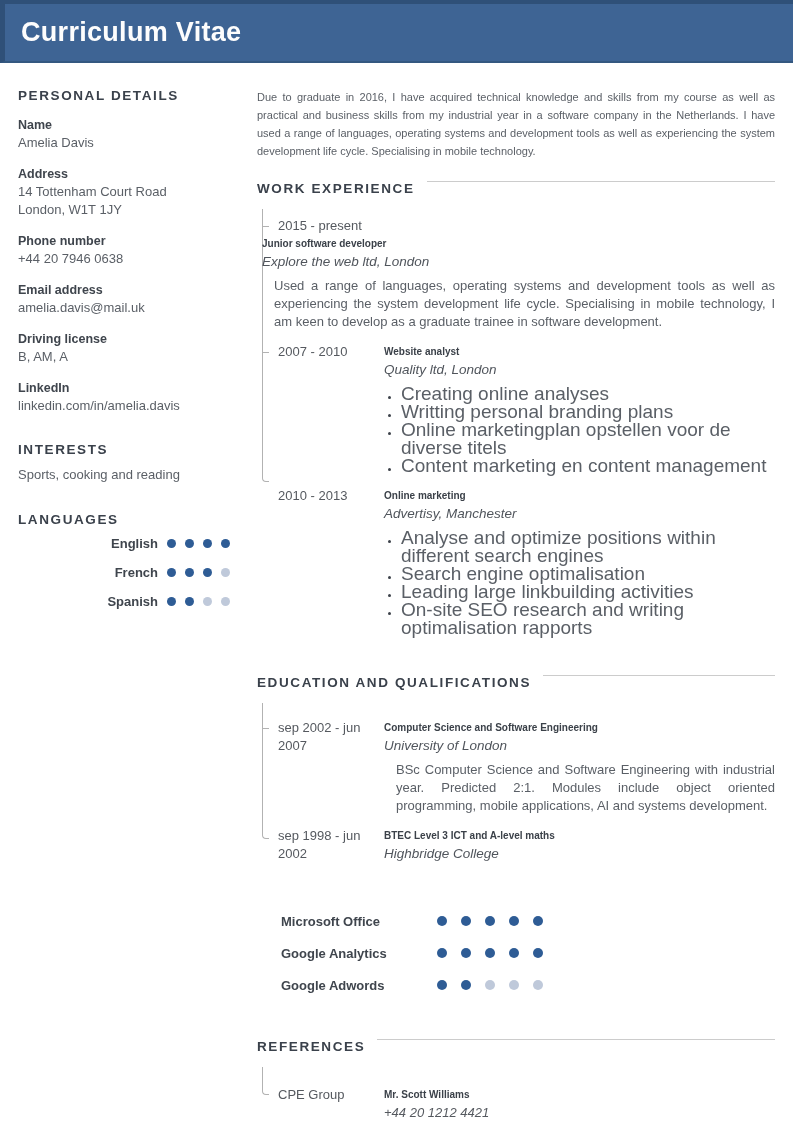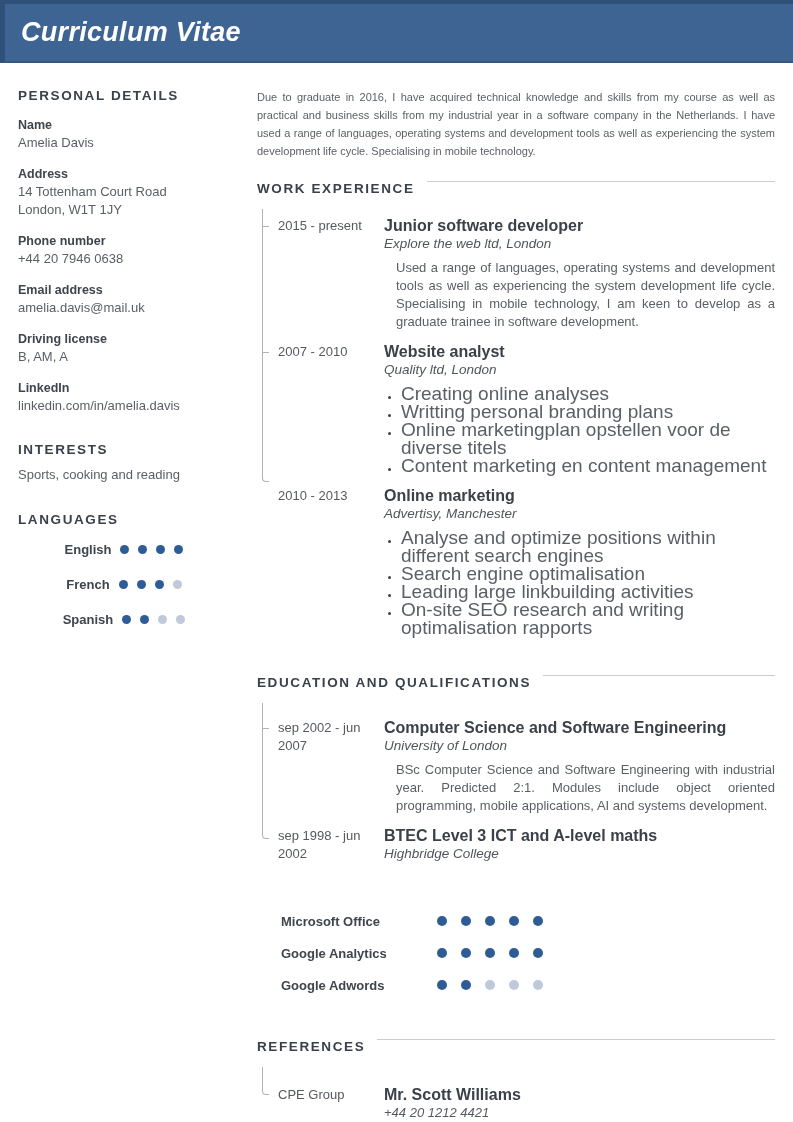--- a/index.html
+++ b/index.html
@@ -10,21 +10,21 @@
     position:relative; overflow:hidden; margin:0 auto;
   }
   
   .header {
     height:63px; background:#3e6494;
     border-top:4px solid #2f5078; border-left:5px solid #2f5078;
     border-bottom:2px solid #345880;
     display:flex; align-items:center; padding-left:16px;
   }
   .header h1 {
-    color:#fdfdfd; font-size:27px; font-weight:bold; letter-spacing:.3px;font-style:italic;
+    color:#fdfdfd; font-size:27px; font-weight:bold; letter-spacing:.3px;
   }
   
   .content { display:flex; padding:25px 18px 0 18px; }
   .sidebar { width:212px; flex-shrink:0; }
   .main { flex:1; margin-left:27px; min-width:0; }
 
   
   .sec-heading {
     display:flex; align-items:flex-start;
     font-size:13.5px; font-weight:bold; color:#3a414b; letter-spacing:1.6px;
@@ -32,22 +32,22 @@
   .sec-heading .rule { flex:1; height:1px; background:#cccccc; margin-left:12px; }
 
   
   .field { margin-top:13px; }
   .field .label { font-size:12.5px; font-weight:bold; color:#3f454d; line-height:18px; }
   .field .value { font-size:13px; color:#5a5f66; line-height:18px; }
   .interests-block { margin-top:27px; }
   .interests-text { margin-top:9px; font-size:13px; color:#5a5f66; line-height:18px; }
   .languages-block { margin-top:28px; }
   .lang-row {
-    display:flex; align-items:center; justify-content:center;
-    margin-top:10px; height:25px;
+    display:flex; align-items:center; justify-content:flex-end;
+    margin-top:4px; height:25px;
   }
   .lang-row .lang-name { font-size:13px; font-weight:bold; color:#3f454d; }
 
   
   .dots { display:flex; align-items:center; }
   .dots .dot {
     width:9px; height:9px; border-radius:50%;
     background:#bfc9da; margin-left:9px;
   }
   .dots .dot.filled { background:#2e5c95; }
@@ -67,32 +67,32 @@
   .timeline { position:relative; margin-top:13px; margin-left:5px; }
   .vline {
     position:absolute; left:0; top:0; width:7px;
     border-left:1px solid #b2b2b2; border-bottom:1px solid #b2b2b2;
     border-bottom-left-radius:4px;
   }
   .vline-work { height:273px; }
   .vline-edu  { height:136px; }
   .vline-ref  { height:28px; }
   .entry { display:flex; position:relative; padding-bottom:12px; }
-  .entry.first-work { padding-top:8px; }
+  .entry.first-work { padding-top:8px;flex-direction:column; }
   .entry.first-edu  { padding-top:16px; }
   .entry.first-ref  { padding-top:19px; }
   .entry .tickmark { position:absolute; left:0; width:7px; height:1px; background:#b2b2b2; top:9px; }
   .entry.first-work .tickmark { top:17px; }
   .entry.first-edu  .tickmark { top:25px; }
   .entry .period {
     width:122px; flex-shrink:0; padding-left:16px;
     font-size:13px; color:#55595f; line-height:18px;
   }
   .entry .body { flex:1; min-width:0; }
-  .entry .title { font-size:16px; font-weight:bold; color:#3b4149; line-height:18px; }
+  .entry .title { font-size:10px; font-weight:bold; color:#3b4149; line-height:18px; }
   .entry .org { font-size:13.5px; font-style:italic; color:#50555c; line-height:17px; }
   .entry .desc {
     margin-top:7px; font-size:13px; color:#5a5f66; line-height:18px; text-align:justify;margin-left:12px;
   }
   .entry ul { margin:7px 0 0 17px; }
   .entry ul li { font-size:19px; color:#5a5f66; line-height:18px; }
   .entry ul li::marker { color:#3c4149; font-size:11px; }
   .ref-line { font-size:13px; font-style:italic; color:#55595f; line-height:17px; }
 
   

